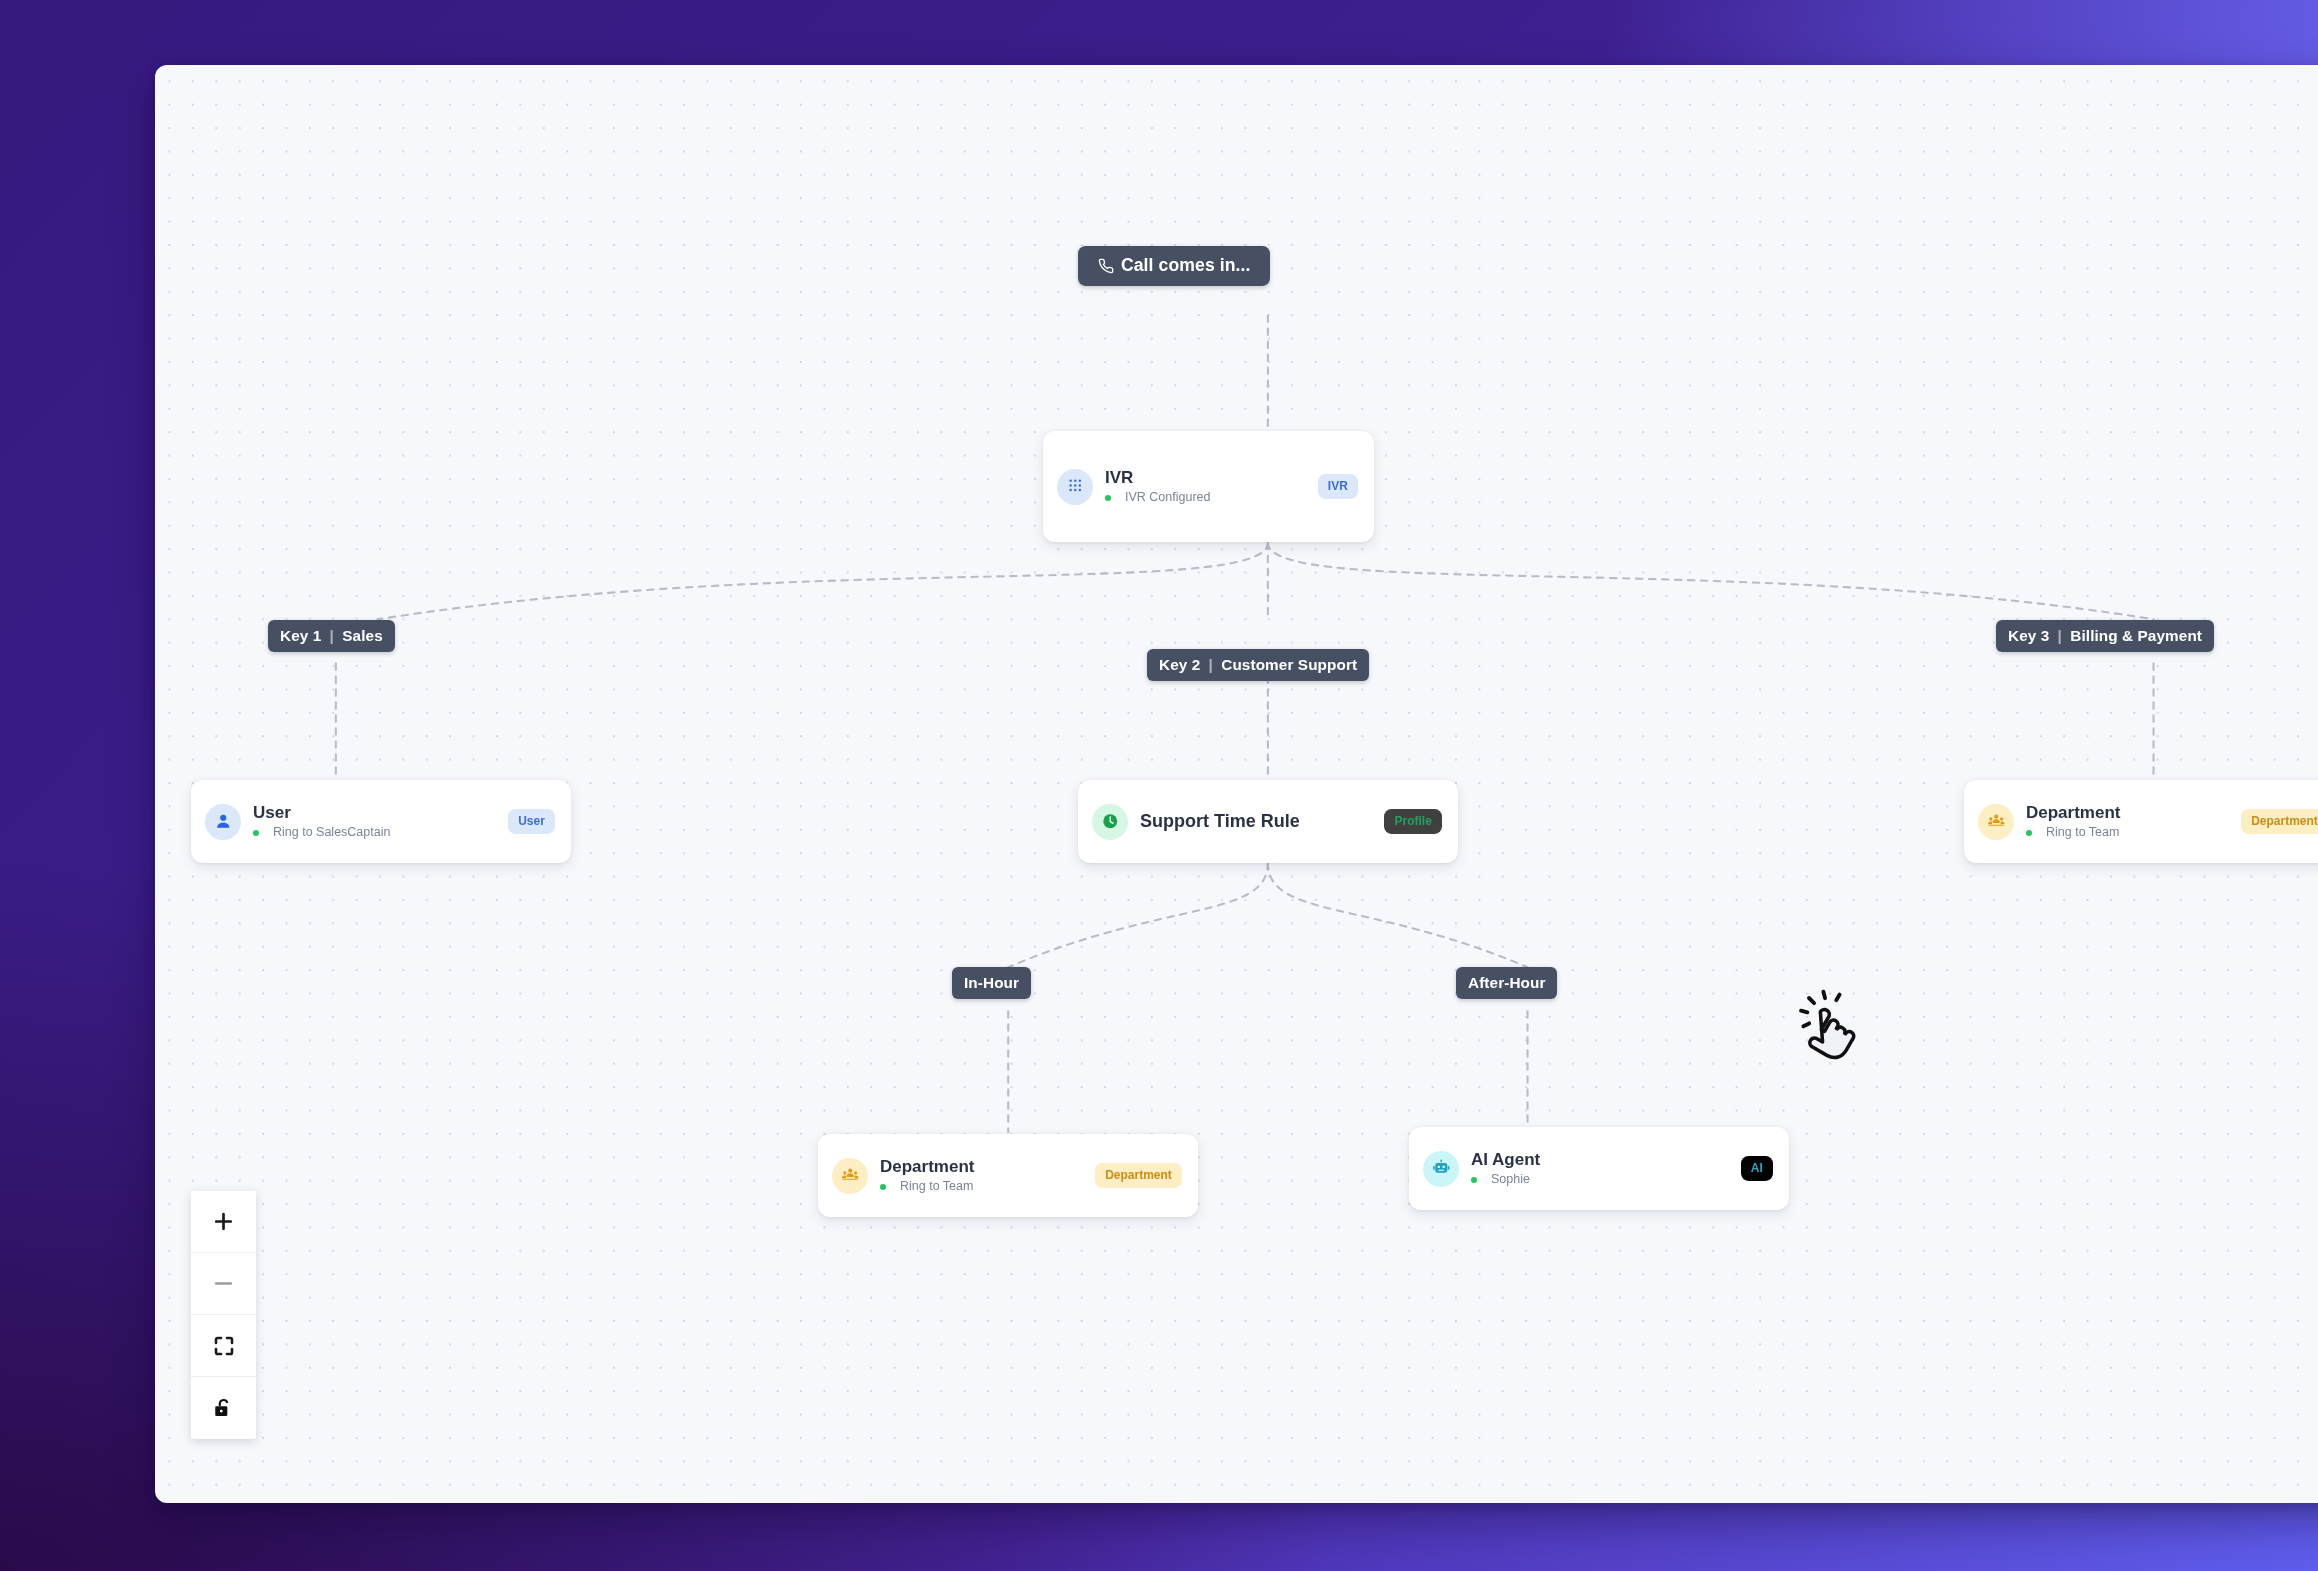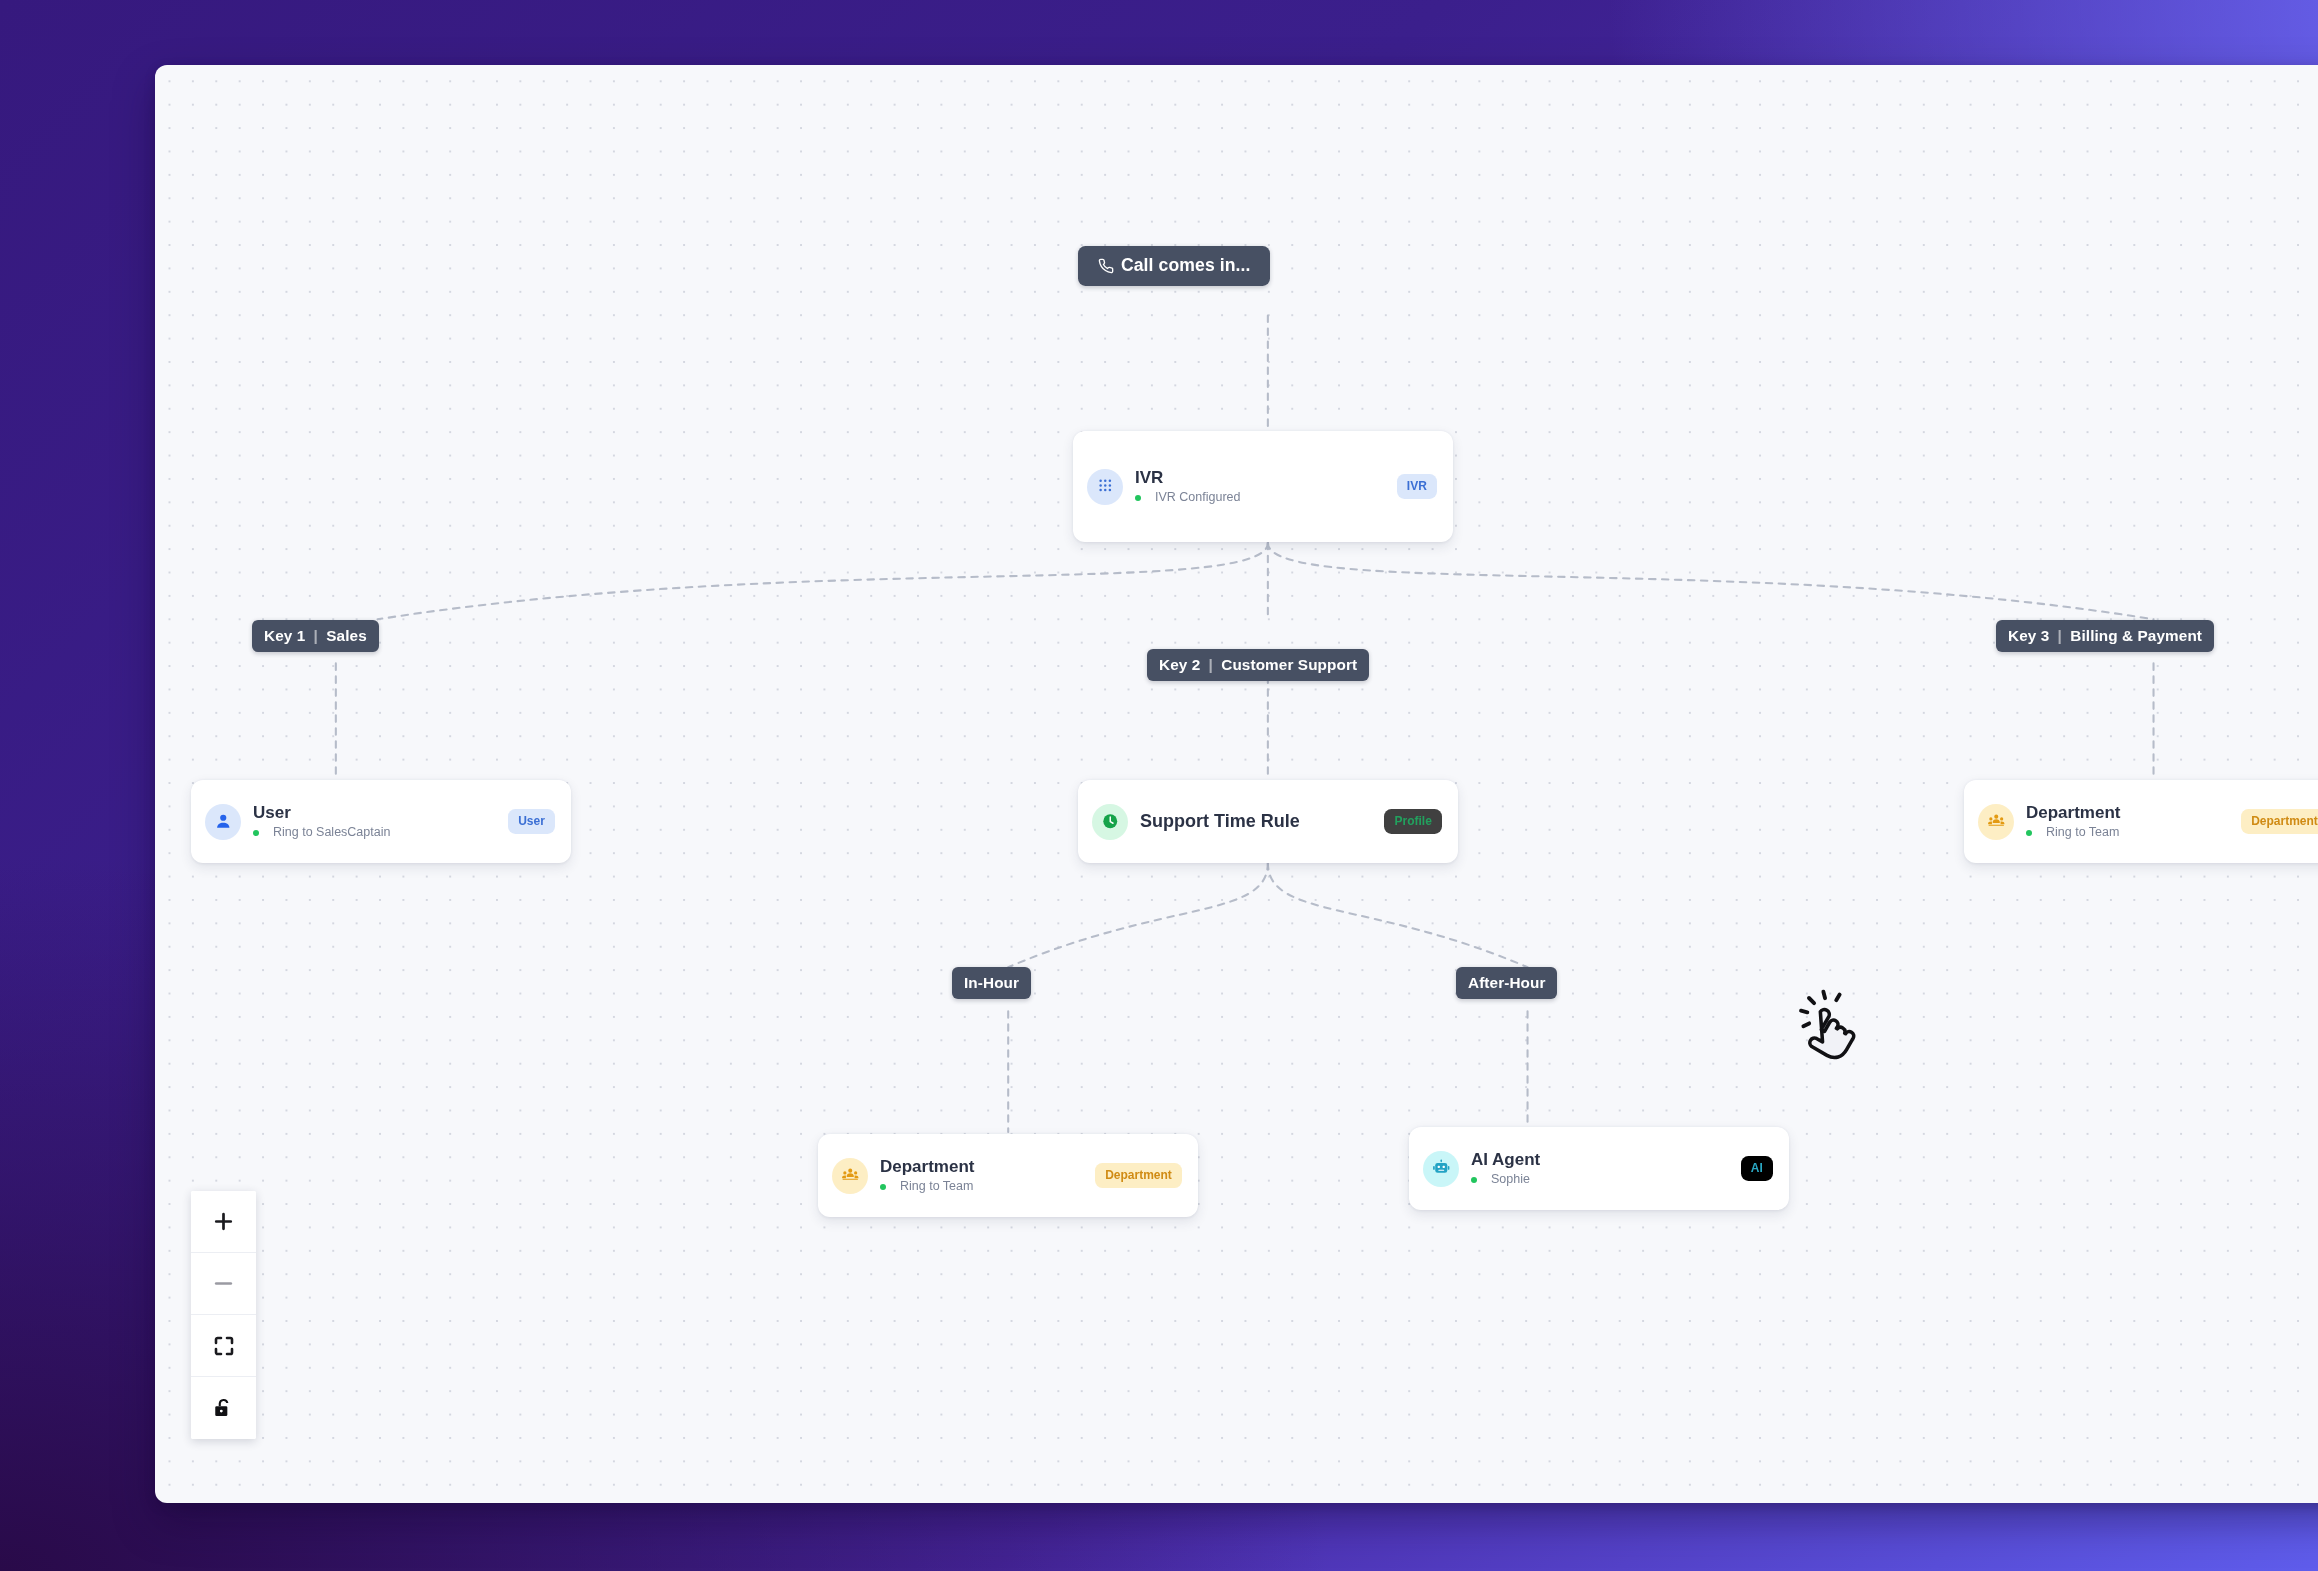--- a/index.html
+++ b/index.html
@@ -140,21 +140,21 @@
     </g>
   </svg>
 
   <div class="pill big" style="left:923px; top:181px;">
     <svg class="phone-ico" viewBox="0 0 24 24" fill="none" stroke="#ffffff" stroke-width="2" stroke-linecap="round" stroke-linejoin="round">
       <path d="M22 16.9v3a2 2 0 0 1-2.2 2 19.8 19.8 0 0 1-8.6-3.1 19.5 19.5 0 0 1-6-6A19.8 19.8 0 0 1 2.1 4.2 2 2 0 0 1 4.1 2h3a2 2 0 0 1 2 1.7c.1 1 .3 1.9.6 2.8a2 2 0 0 1-.5 2.1L8.1 9.8a16 16 0 0 0 6 6l1.2-1.2a2 2 0 0 1 2.1-.5c.9.3 1.8.5 2.8.6a2 2 0 0 1 1.8 2.2z"></path>
     </svg>
     <span>Call comes in...</span>
   </div>
 
-  <div class="node t-blue" style="left:918px; top:366px; width:380px; height:111px;">
+  <div class="node t-blue" style="left:888px; top:366px; width:331px; height:111px;">
     <div class="node-ico">
       <svg viewBox="0 0 24 24" fill="#3b6fd4">
         <circle cx="6" cy="5" r="1.6"></circle>
           <circle cx="12" cy="5" r="1.6"></circle>
           <circle cx="18" cy="5" r="1.6"></circle>
         <circle cx="6" cy="11" r="1.6"></circle>
           <circle cx="12" cy="11" r="1.6"></circle>
           <circle cx="18" cy="11" r="1.6"></circle>
         <circle cx="6" cy="17" r="1.6"></circle>
           <circle cx="12" cy="17" r="1.6"></circle>
@@ -164,21 +164,21 @@
     <div class="node-body">
       <div class="node-title">IVR</div>
       <div class="node-status">
         <span class="dot"></span>
         <span>IVR Configured</span>
       </div>
     </div>
     <div class="badge">IVR</div>
   </div>
 
-  <div class="pill" style="left:97px; top:555px;">
+  <div class="pill" style="left:113px; top:555px;">
     <span>Key 1</span>
     <span class="sep">|</span>
     <span>Sales</span>
   </div>
 
   <div class="pill" style="left:992px; top:584px;">
     <span>Key 2</span>
     <span class="sep">|</span>
     <span>Customer Support</span>
   </div>

